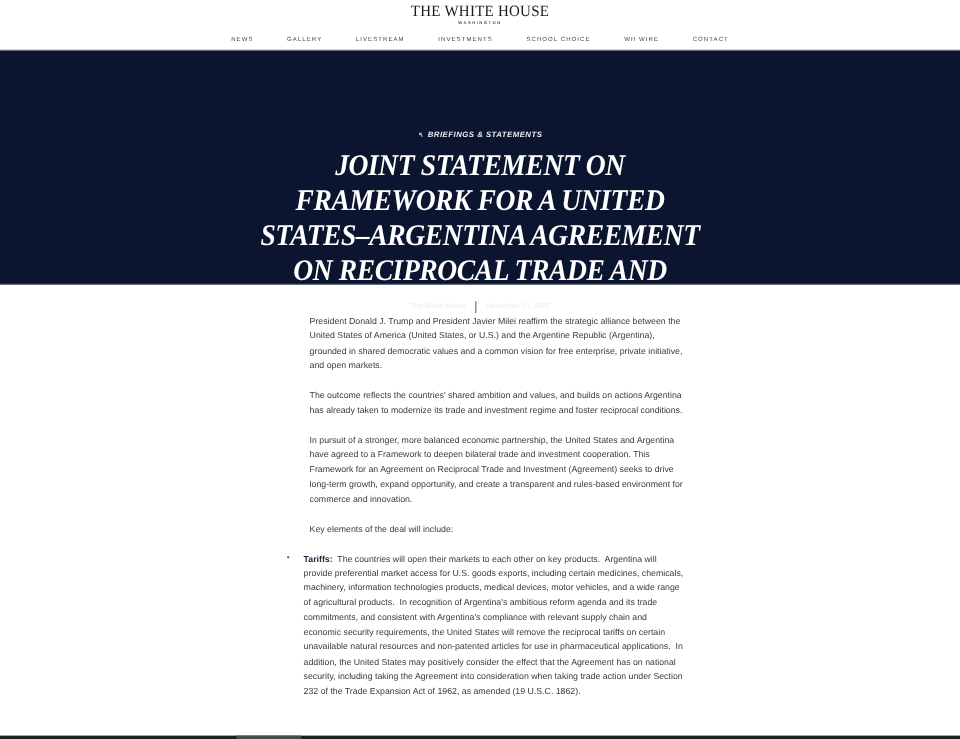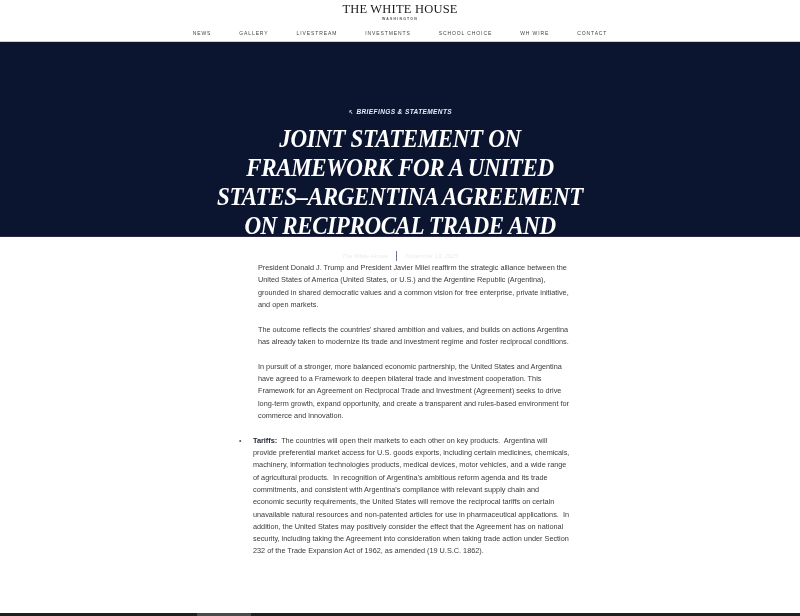--- a/index.html
+++ b/index.html
@@ -60,20 +60,21 @@
     <span class="sep"></span>
     <span>November 13, 2025</span>
   </div>
   <div class="hero-bottom-line"></div>
 </section>
 
 <article class="content">
   <p>President Donald J. Trump and President Javier Milei reaffirm the strategic alliance between the United States of America (United States, or U.S.) and the Argentine Republic (Argentina), grounded in shared democratic values and a common vision for free enterprise, private initiative, and open markets.</p>
   <p>The outcome reflects the countries' shared ambition and values, and builds on actions Argentina has already taken to modernize its trade and investment regime and foster reciprocal conditions.</p>
   <p>In pursuit of a stronger, more balanced economic partnership, the United States and Argentina have agreed to a Framework to deepen bilateral trade and investment cooperation. This Framework for an Agreement on Reciprocal Trade and Investment (Agreement) seeks to drive long-term growth, expand opportunity, and create a transparent and rules-based environment for commerce and innovation.</p>
+  <p>Key elements of the deal will include:</p>
   <ul>
     <li>
       <span class="bullet">•</span><b>Tariffs:</b><span style="white-space: pre-wrap;">  The countries will open their markets to each other on key products.  Argentina will provide preferential market access for U.S. goods exports, including certain medicines, chemicals, machinery, information technologies products, medical devices, motor vehicles, and a wide range of agricultural products.  In recognition of Argentina's ambitious reform agenda and its trade commitments, and consistent with Argentina's compliance with relevant supply chain and economic security requirements, the United States will remove the reciprocal tariffs on certain unavailable natural resources and non-patented articles for use in pharmaceutical applications.  In addition, the United States may positively consider the effect that the Agreement has on national security, including taking the Agreement into consideration when taking trade action under Section 232 of the Trade Expansion Act of 1962, as amended (19 U.S.C. 1862).</span>
     </li>
   </ul>
 </article>
 
 <div class="taskbar">
   <div class="active"></div>
 </div>

